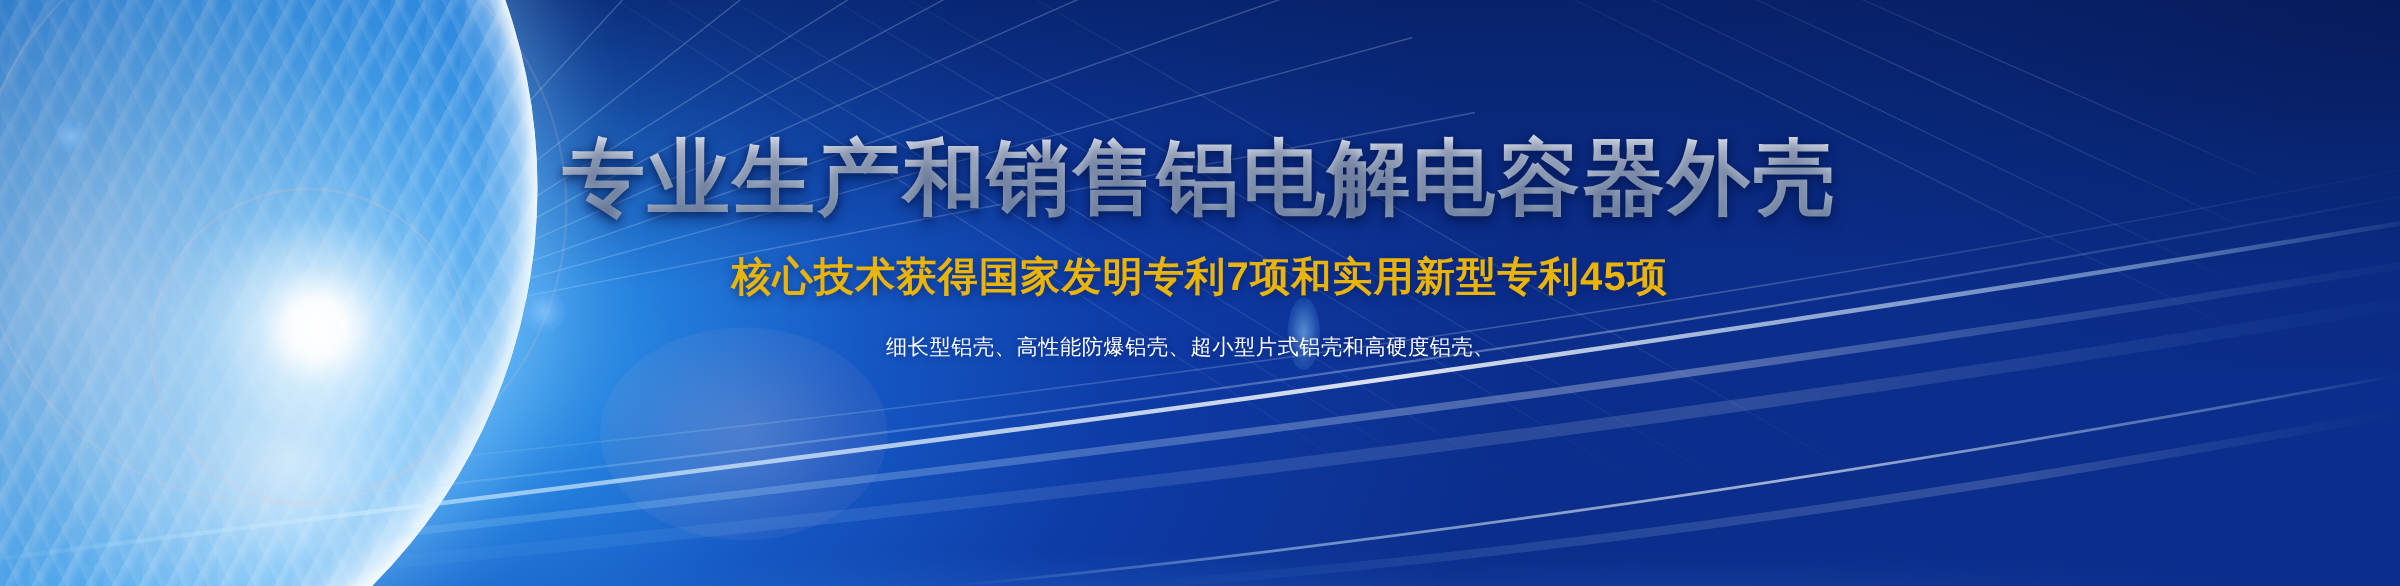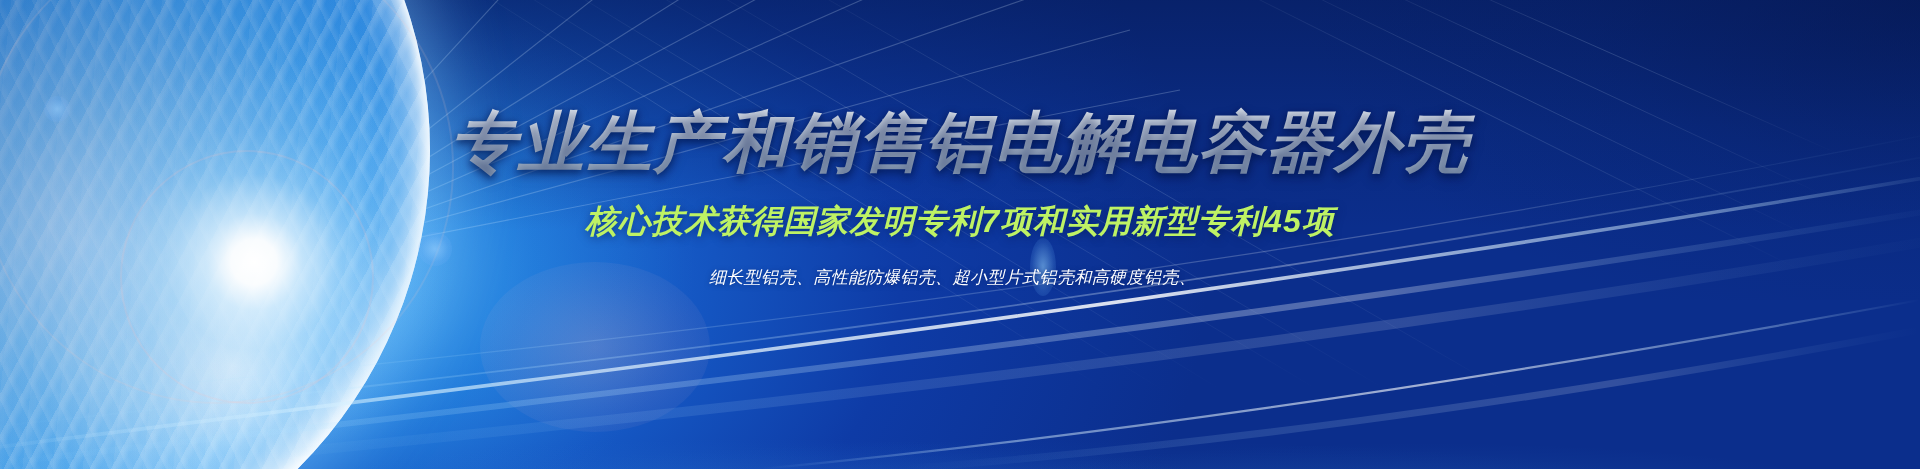--- a/index.html
+++ b/index.html
@@ -5,21 +5,20 @@
 <style>
   html,body{margin:0;padding:0;background:#0a2a7a;}
   body{font-family:"Liberation Sans","DejaVu Sans",sans-serif;}
 
   .banner{
     position:relative;
     width:1920px;
     height:469px;
     overflow:hidden;
     background:#0c3ea0;
-    font-style:italic;
   }
 
   
   .bg-base{
     position:absolute; inset:0;
     background:
       radial-gradient(ellipse 900px 620px at 16% 58%, #3aa9f2 0%, #1e7ddd 22%, #1558c4 42%, #0e3ba6 66%, #0b2e8c 100%),
       linear-gradient(115deg, #1260c8 0%, #0d3ea4 30%, #0a2d86 55%, #0b3a9c 78%, #1053b8 100%);
   }
   .bg-top-dark{
@@ -139,21 +138,21 @@
             background-clip:text;
     -webkit-text-fill-color:transparent;
     text-shadow:0 3px 10px rgba(2,18,70,.45);
     filter:drop-shadow(0 2px 3px rgba(3,20,72,.55));
   }
   .subtitle{
     margin:22px 0 0 0;
     font-size:32px;
     font-weight:bold;
     letter-spacing:1px;
-    color:#bef264;
+    color:#eab308;
     text-shadow:0 2px 8px rgba(3,22,80,.55);
   }
   .desc{
     margin:20px 15px 0 0;
     font-size:17px;
     line-height:1.62;
     color:#ffffff;
     letter-spacing:.4px;
     text-shadow:0 1px 5px rgba(3,22,80,.55);
   }

